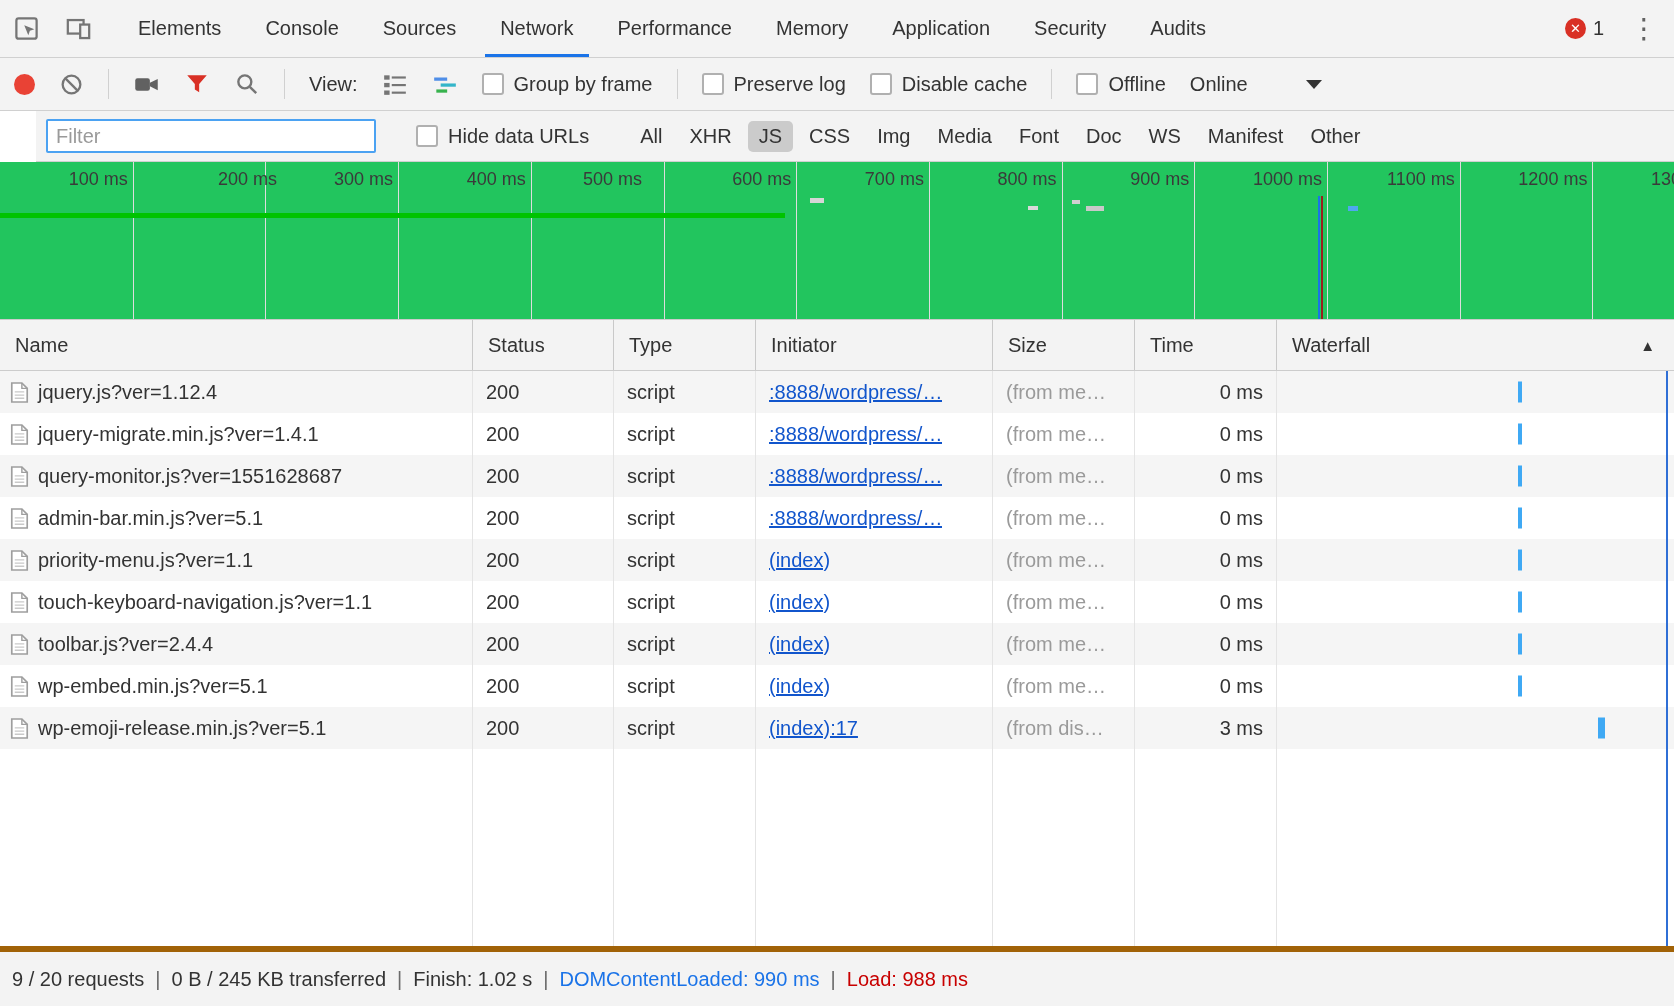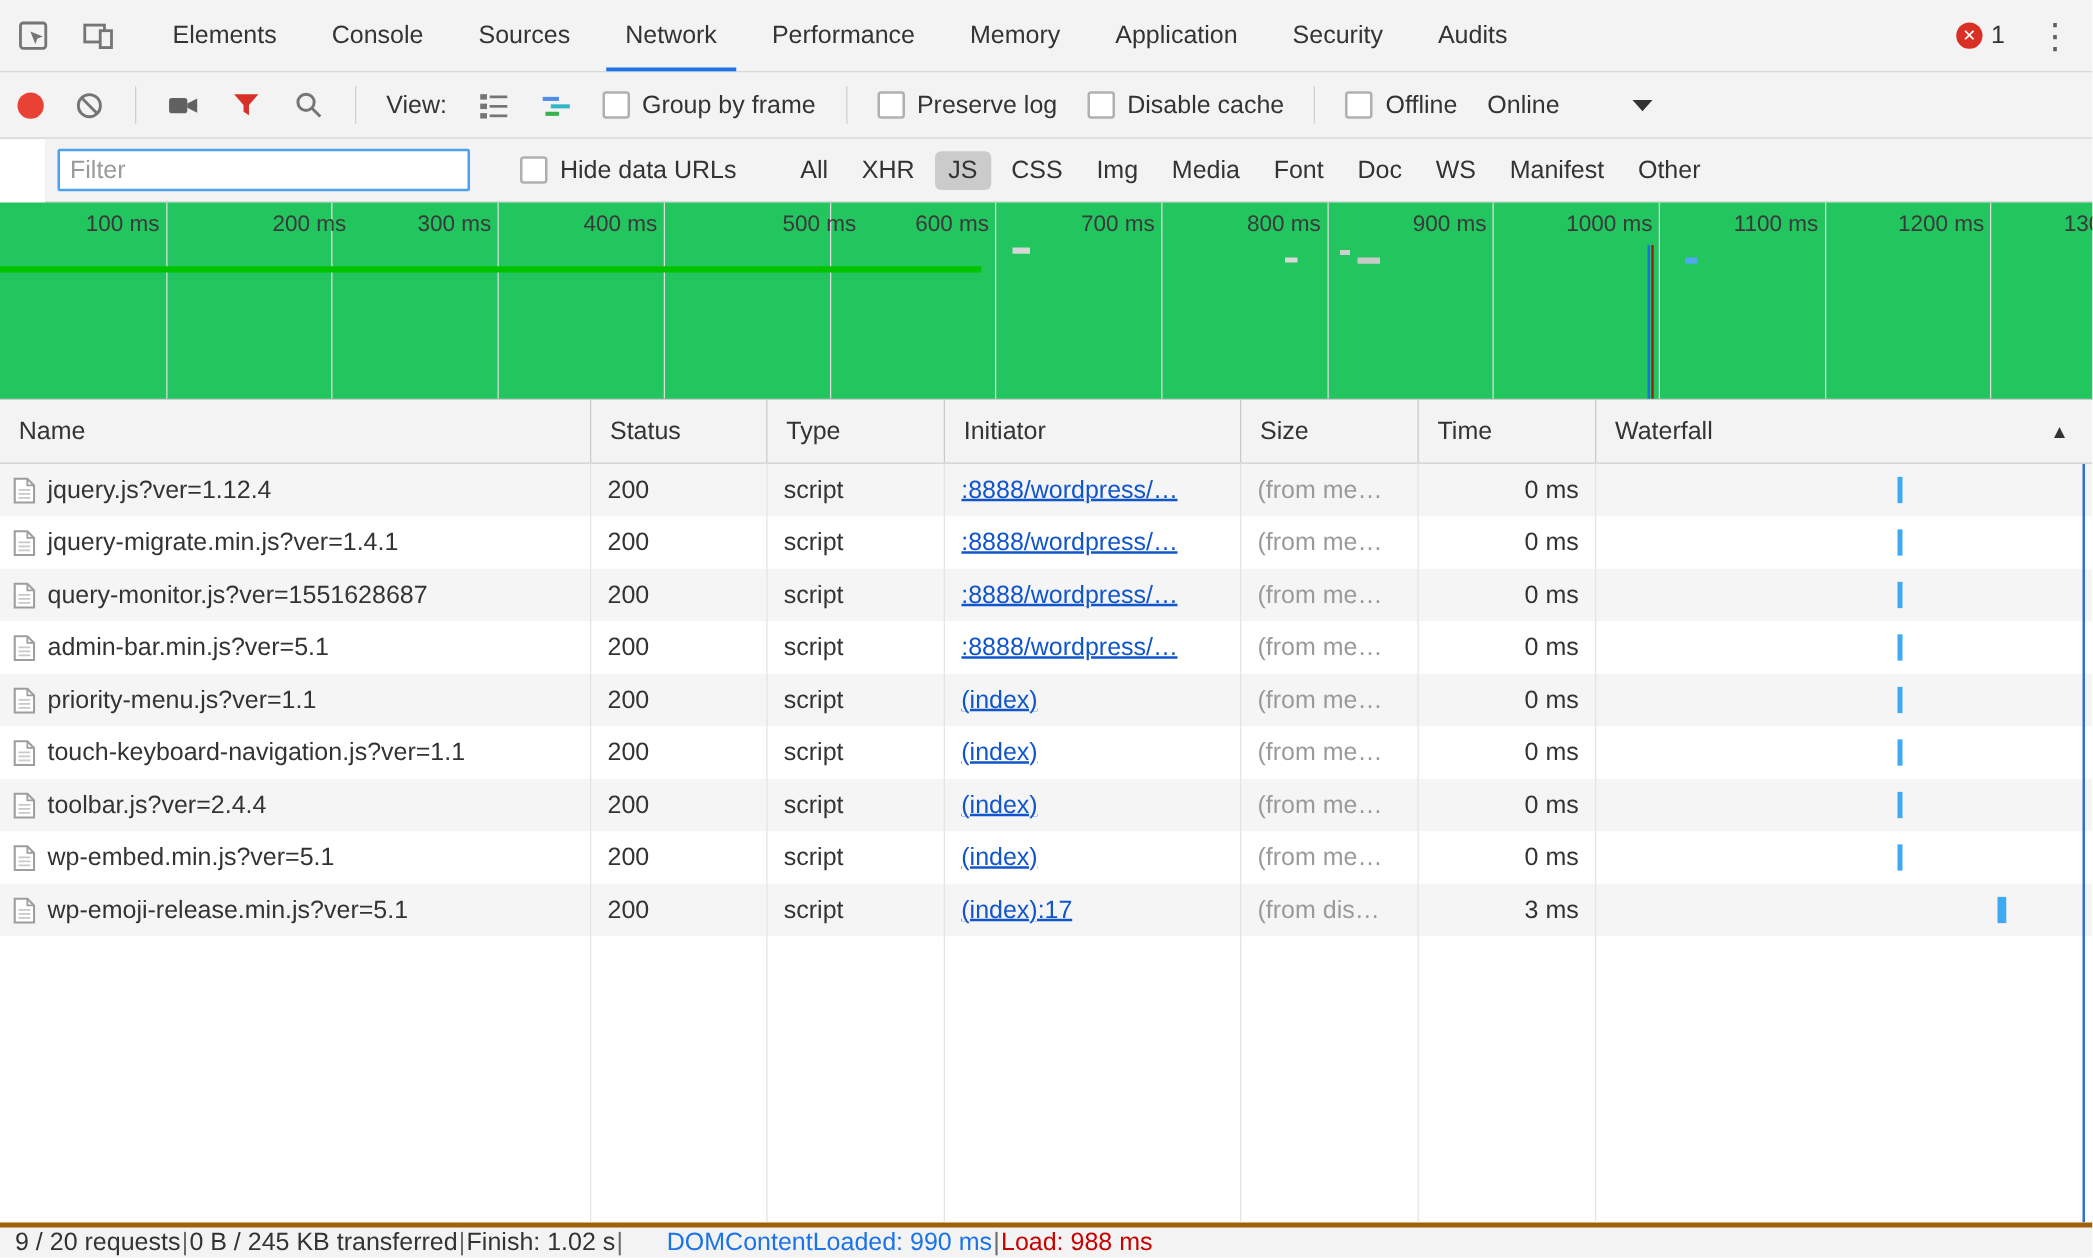--- a/index.html
+++ b/index.html
@@ -115,26 +115,26 @@
     position: absolute; top: 50%; transform: translateY(-50%);
     height: 21px; background: var(--waterfall-tick, #3fa9f4);
   }
   .tfiller { flex: 1; }
   .tfiller .fc { border-right: 1px solid #e4e4e4; }
   .tfiller .fc:last-child { border-right: none; }
   .endline { position: absolute; top: 0; bottom: 0; right: 6px; width: 2px; background: #2f6fd6; z-index: 3; }
 
   
   .status-bar {
-    height: 28px; flex: none;
-    background: #f3f3f3; border-top: 4px solid #a16207;
-    display: flex; align-items: center; padding: 0 12px; gap: 1px; white-space: nowrap;
+    height: 60px; flex: none;
+    background: #f3f3f3; border-top: 6px solid #a16207;
+    display: flex; align-items: center; padding: 0 12px; gap: 11px; white-space: nowrap;
   }
   .sep { color: #6b6b6b; }
-  .dcl { color: var(--dcl-blue, #1a73e8); cursor: pointer; margin-left: 34px; }
+  .dcl { color: var(--dcl-blue, #1a73e8); cursor: pointer; }
   .load { color: var(--load-red, #d93025); cursor: pointer; }
 </style>
 </head>
 <body>
 
 <div class="devtools">
 
   <header class="tabbar">
     <span class="icon-btn">
       <svg width="27" height="27" viewBox="0 0 24 24">
@@ -267,21 +267,21 @@
     <div class="vline" style="left:1321px; background:#99201c;"></div>
   <div class="tl-grid" style="left: 132.7px;"></div>
       <span class="tl-label" style="left: 127.7px;">100 ms</span>
       <div class="tl-grid" style="left: 265.4px;"></div>
       <span class="tl-label" style="left: 277px;">200 ms</span>
       <div class="tl-grid" style="left: 398.1px;"></div>
       <span class="tl-label" style="left: 393.1px;">300 ms</span>
       <div class="tl-grid" style="left: 530.8px;"></div>
       <span class="tl-label" style="left: 525.8px;">400 ms</span>
       <div class="tl-grid" style="left: 663.5px;"></div>
-      <span class="tl-label" style="left: 685px;">500 ms</span>
+      <span class="tl-label" style="left: 642px;">500 ms</span>
       <div class="tl-grid" style="left: 796.2px;"></div>
       <span class="tl-label" style="left: 791.2px;">600 ms</span>
       <div class="tl-grid" style="left: 928.9px;"></div>
       <span class="tl-label" style="left: 923.9px;">700 ms</span>
       <div class="tl-grid" style="left: 1061.6px;"></div>
       <span class="tl-label" style="left: 1056.6px;">800 ms</span>
       <div class="tl-grid" style="left: 1194.3px;"></div>
       <span class="tl-label" style="left: 1189.3px;">900 ms</span>
       <div class="tl-grid" style="left: 1327px;"></div>
       <span class="tl-label" style="left: 1322px;">1000 ms</span>

